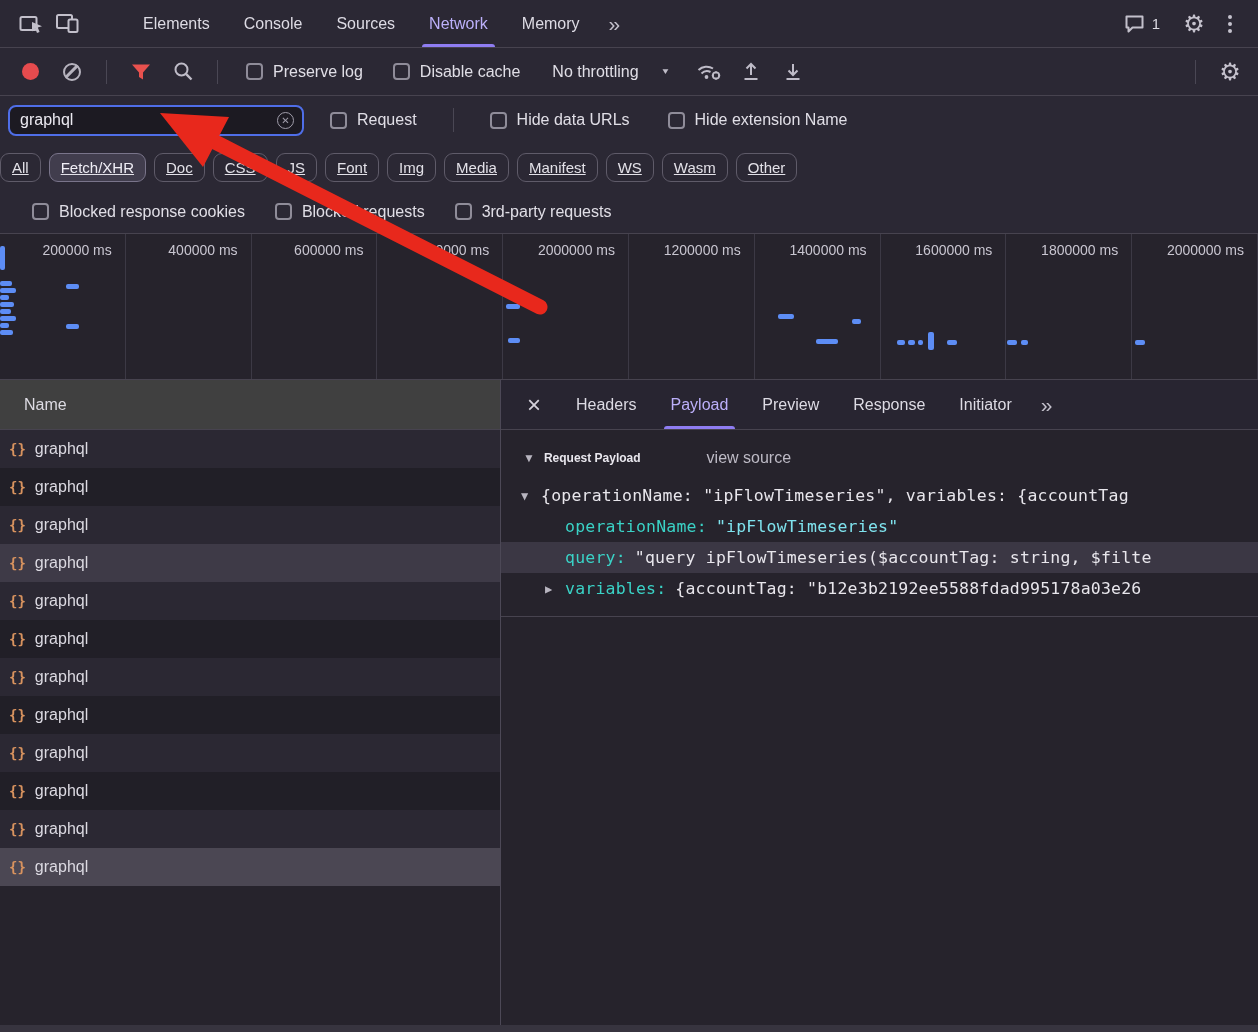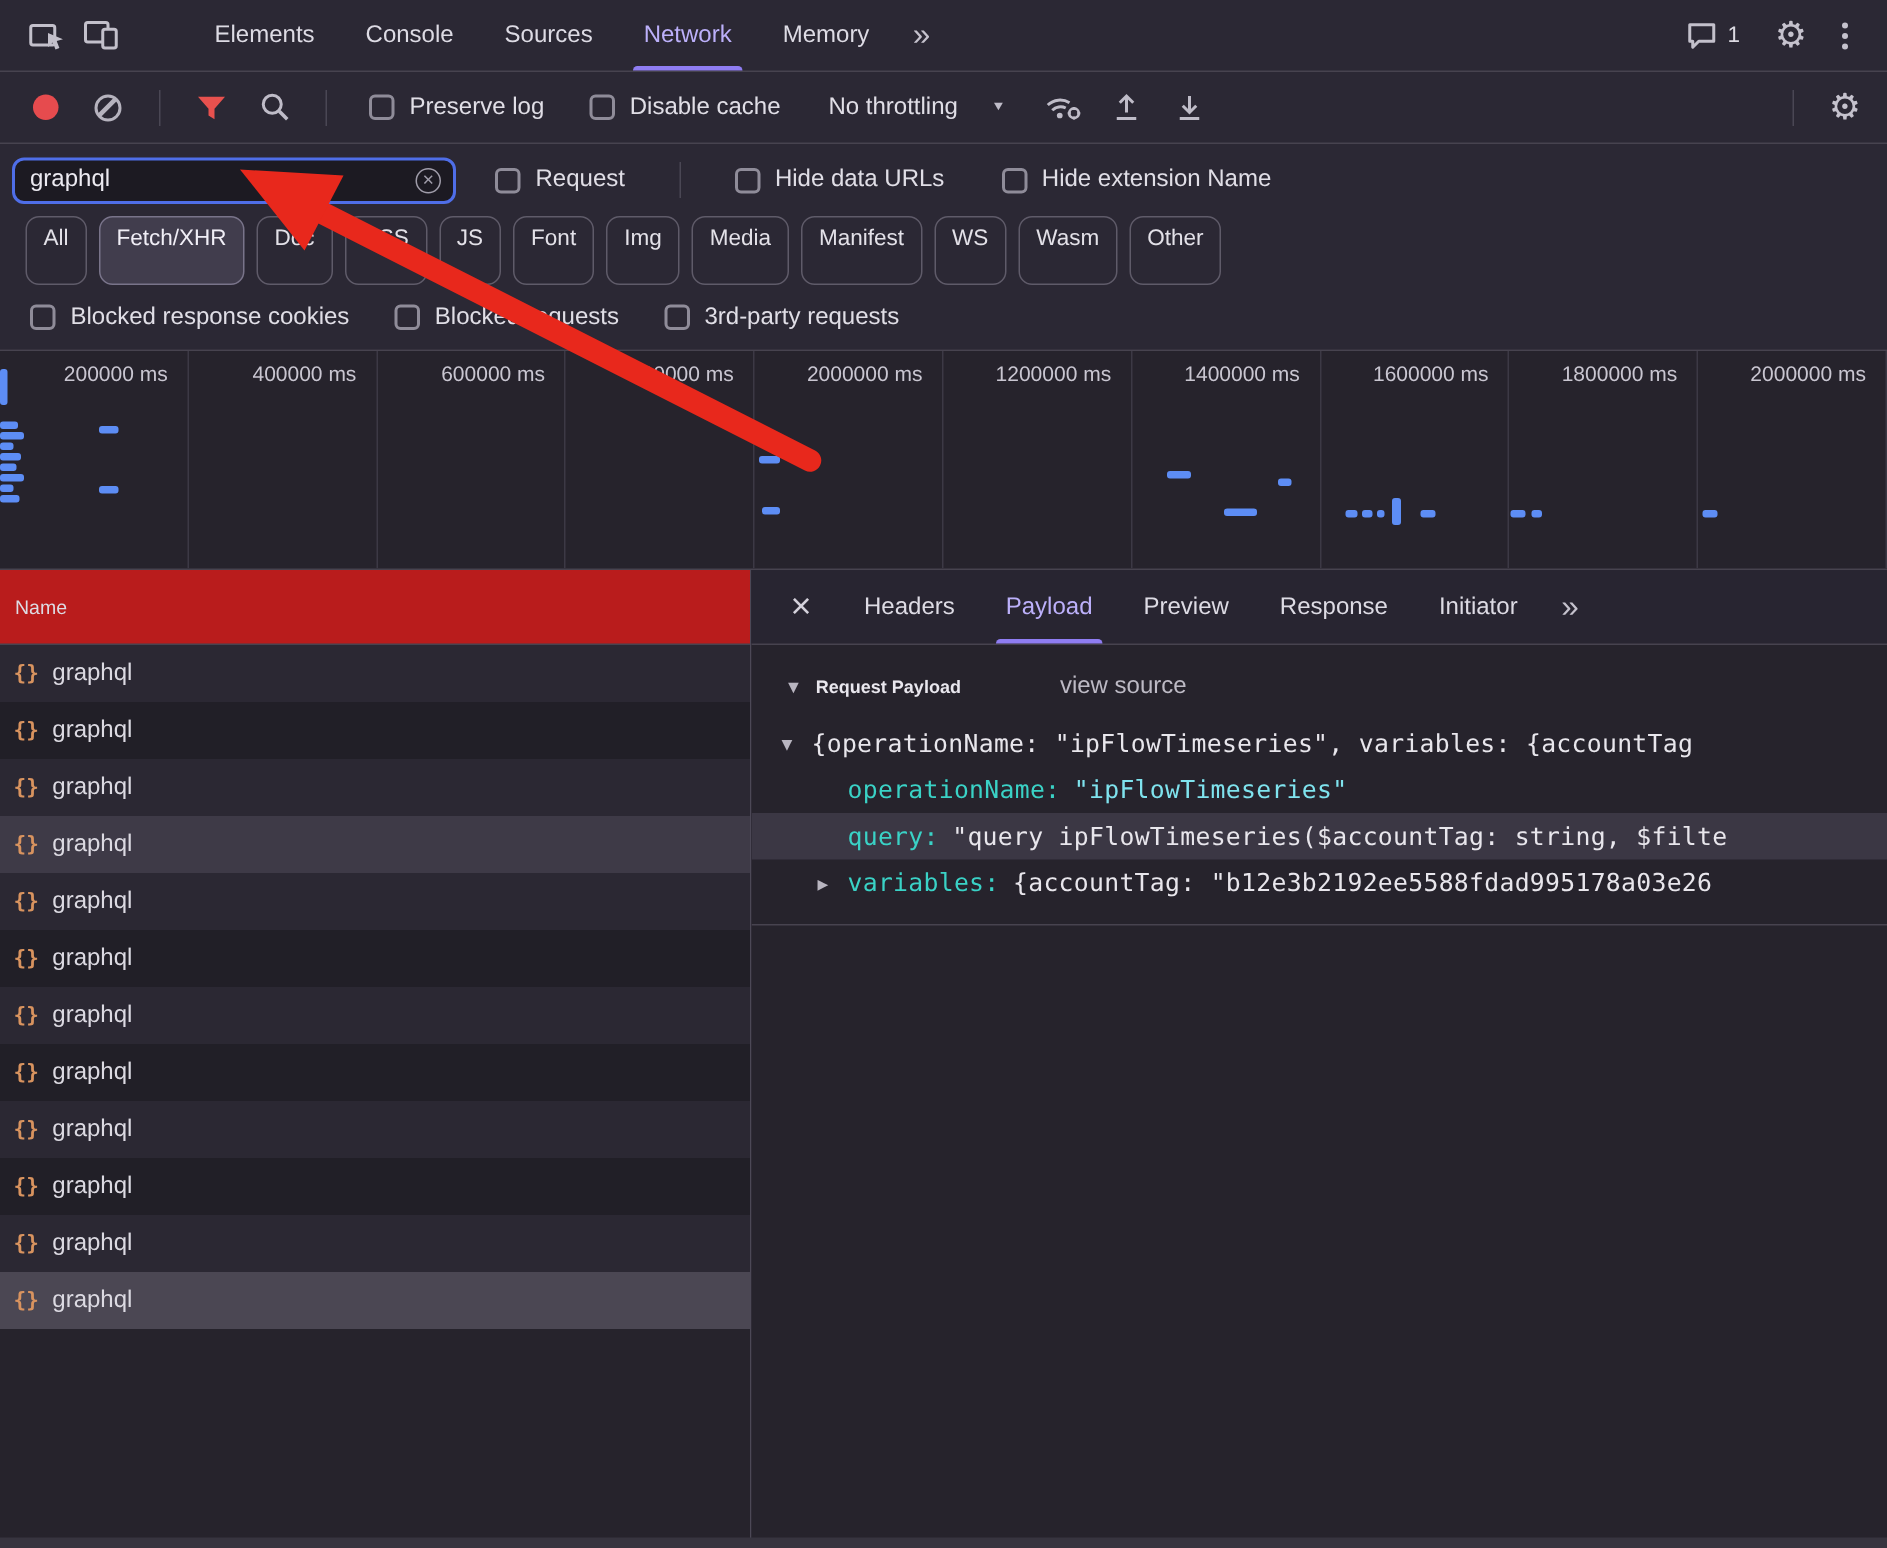--- a/index.html
+++ b/index.html
@@ -34,39 +34,39 @@
   .throttle-value { font-size:16px; color:#e0dee6; }
   .caret { font-size:10px; color:#bfbcc8; transform:scaleY(.85); }
 
   
   .filter-bar { height:48px; background:#2b2834; display:flex; align-items:center; padding:0 8px; gap:14px; }
   .filter-box { position:relative; width:296px; height:31px; background:#1c1a22; border:2px solid #4f6ee8; border-radius:8px; display:flex; align-items:center; flex:none; }
   .filter-input { flex:1; min-width:0; background:transparent; border:none; outline:none; color:#eceaf1; font-size:16px; font-family:"Liberation Sans",sans-serif; padding:0 6px 0 10px; }
   .clear-circle { width:17px; height:17px; border:1.5px solid #a09daa; border-radius:50%; color:#a09daa; font-size:10px; display:flex; align-items:center; justify-content:center; margin-right:8px; cursor:pointer; flex:none; }
 
   
-  .chips-bar { height:46px; background:#2b2834; display:flex; gap:8px; padding:0 17px; }
+  .chips-bar { height:46px; background:#2b2834; display:flex; align-items:center; gap:8px; padding:0 0;text-decoration:underline; }
   .chip { padding:5px 11px; border:1px solid #5f5b69; border-radius:9px; font-size:15px; color:#e3e1e8; cursor:pointer; white-space:nowrap; }
   .chip.selected { background:#413d4d; border-color:#79748a; color:#f0eef6; }
 
   
-  .blocked-bar { height:43px; background:#2b2834; display:flex; align-items:center; gap:6px; padding:0 8px; }
+  .blocked-bar { height:43px; background:#2b2834; display:flex; align-items:center; gap:6px; padding:0 20px; }
 
   
   .timeline { position:relative; height:147px; background:#26232c; border-top:1px solid #47434f; border-bottom:1px solid #47434f; overflow:hidden; }
   .tl-grid { position:absolute; inset:0; display:flex; }
   .tl-cell { width:125.8px; flex:none; border-right:1px solid #3c3945; padding:7px 13px 0 0; text-align:right; }
   .tl-label { font-size:14px; color:#c9c6d1; white-space:nowrap; }
   .tl-bars { position:absolute; inset:0; }
   .tl-bar { position:absolute; background:var(--bar-blue,#5d8df5); border-radius:2px; }
 
   
   .content { display:flex; height:648px; }
   .left-pane { width:501px; flex:none; border-right:1px solid #4c4856; display:flex; flex-direction:column; background:#26232c; }
-  .name-header { height:50px; flex:none; border-bottom:1px solid #47434f; background:#b91c1c; display:flex; align-items:center; padding-left:10px; font-size:13px; color:#dddbe3; }
+  .name-header { height:50px; flex:none; border-bottom:1px solid #47434f; background:#404040; display:flex; align-items:center; padding-left:24px; font-size:16px; color:#dddbe3; }
   .req-rows { flex:1; overflow:hidden; }
   .req-row { height:38px; display:flex; align-items:center; gap:9px; padding-left:9px; cursor:pointer; }
   .req-row:nth-child(odd) { background:#2b2833; }
   .req-row:nth-child(even) { background:#211f27; }
   .req-row.highlight { background:#3e3a47; }
   .req-row.selected { background:#4b4753; }
   .braces-icon { font-family:"DejaVu Sans Mono", monospace; font-size:14px; font-weight:bold; color:#d8935f; }
   .req-name { font-size:16px; color:#dcdae2; }
 
   .right-pane { flex:1; min-width:0; display:flex; flex-direction:column; background:#26232c; }

